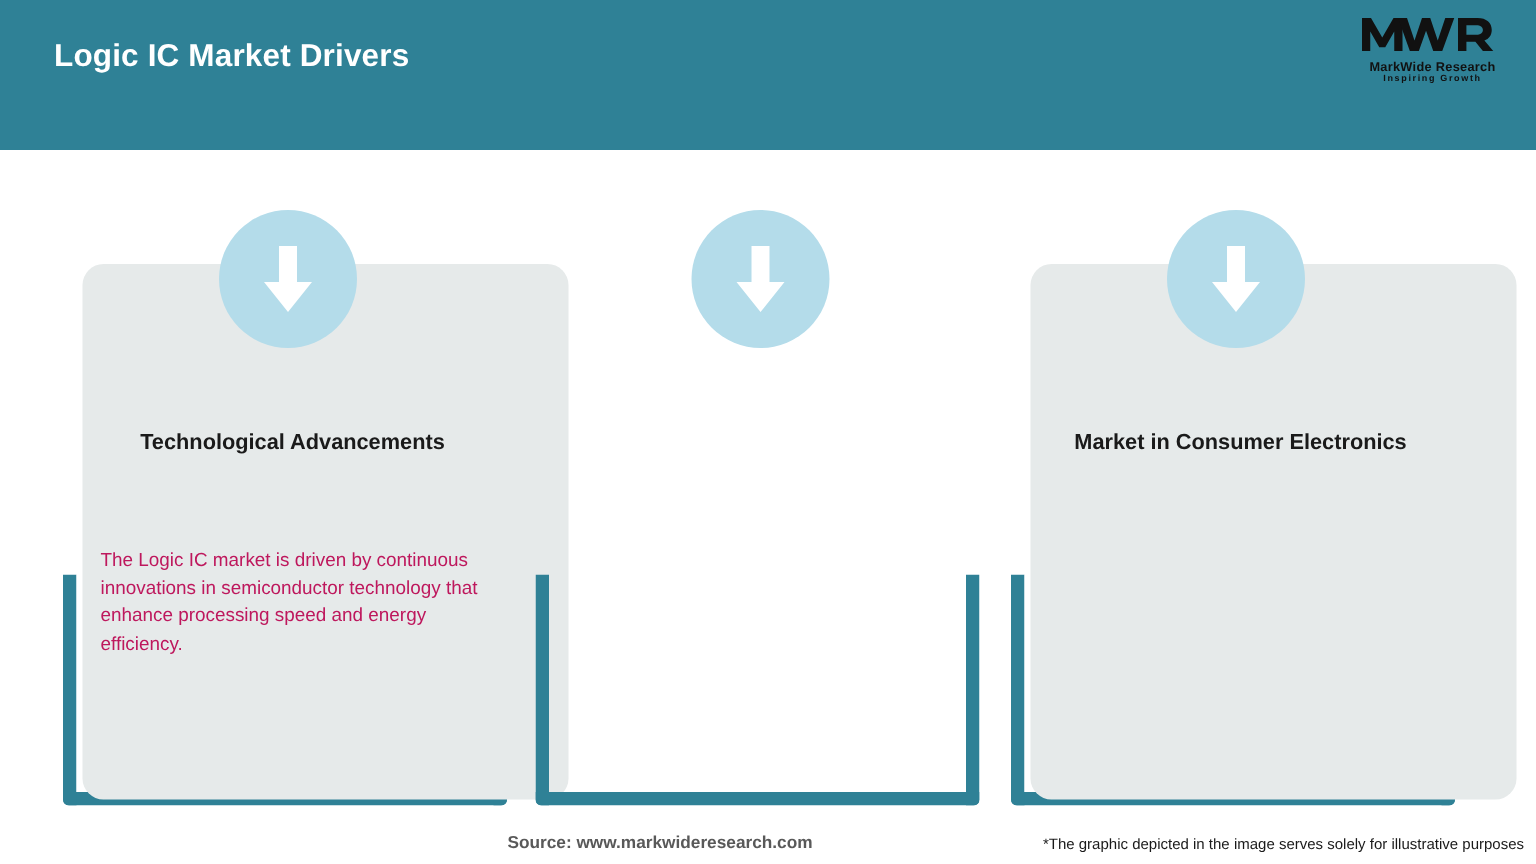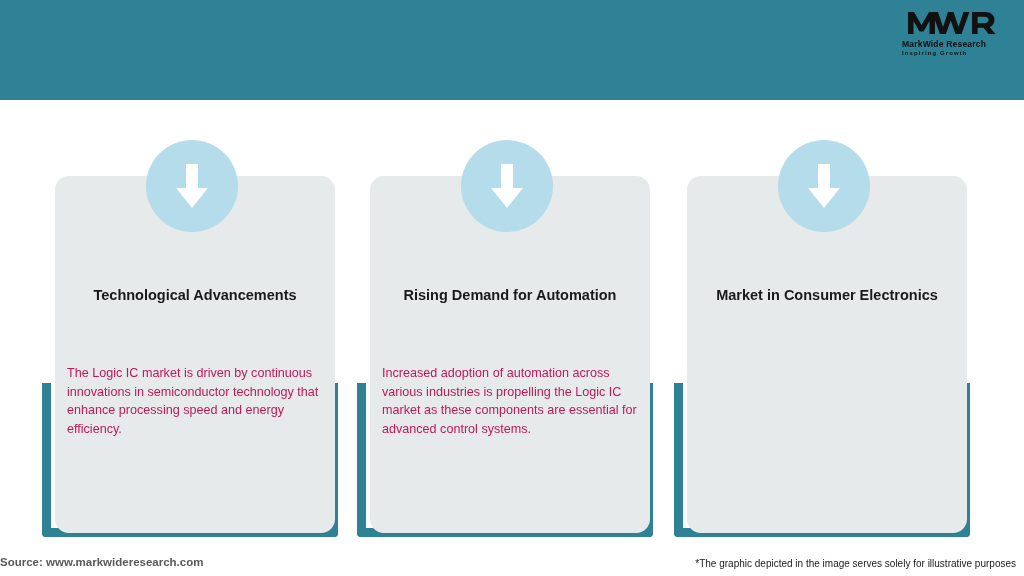--- a/index.html
+++ b/index.html
@@ -33,20 +33,21 @@
     color: #ffffff;
     letter-spacing: 0.1px;
     white-space: nowrap;
   }
   .logo {
     position: absolute;
     right: 16px;
     top: 8px;
     width: 106px;
     height: 52px;
+    text-align: center;
   }
   .logo-mark {
     display: block;
     width: 100%;
     height: 30px;
   }
   .logo-name {
     display: block;
     font-size: 8.5px;
     font-weight: bold;
@@ -98,20 +99,21 @@
   }
 
   .card {
     position: absolute;
     left: 15px;
     top: 36px;
     width: 280px;
     height: 357px;
     background: #e6eaea;
     border-radius: 14px;
+    padding-left: 44px;
   }
 
   .icon-circle {
     position: absolute;
     left: 106px;
     top: 0px;
     width: 92px;
     height: 92px;
     border-radius: 50%;
     background: #b4dcea;
@@ -144,37 +146,39 @@
     line-height: 18.5px;
     text-align: left;
   }
 
   
   .footer-source {
     position: absolute;
     left: 0;
     top: 556px;
     width: 880px;
+    text-align: center;
     font-size: 11.5px;
     font-weight: bold;
     color: #595959;
   }
   .footer-note {
     position: absolute;
     right: 8px;
     top: 558px;
     font-size: 10px;
     color: #1a1a1a;
     white-space: nowrap;
   }
 </style>
 </head>
 <body>
 
 <div class="header">
+  <div class="header-title">Logic IC Market Drivers</div>
 
   <div class="logo">
     <svg class="logo-mark" viewBox="0 0 106 30">
       <g fill="#111111">
 
         <path d="M6 26 L6 4 L12 4 L19.5 17 L27 4 L33 4 L33 26 L27.5 26 L27.5 13 L21.5 23.5 L17.5 23.5 L11.5 13 L11.5 26 Z"></path>
 
         <path d="M30 4 L36 4 L41 19 L46 4 L51.5 4 L56.5 19 L61.5 4 L67.5 4 L59.5 26 L53.5 26 L48.7 12.5 L43.9 26 L37.9 26 Z"></path>
 
         <path d="M70 26 L70 4 L83 4 C89 4 92.5 7.2 92.5 12 C92.5 15.4 90.7 17.9 87.6 19 L93.5 26 L86.6 26 L81.6 19.8 L75.6 19.8 L75.6 26 Z M75.6 15.2 L82.2 15.2 C84.9 15.2 86.6 14 86.6 12 C86.6 10 84.9 8.8 82.2 8.8 L75.6 8.8 Z"></path>
@@ -195,24 +199,20 @@
     </div>
     <div class="icon-circle">
       <svg width="40" height="48" viewBox="0 0 40 48">
         <path d="M14 2 L26 2 L26 26 L36 26 L20 46 L4 26 L14 26 Z" fill="#ffffff"></path>
       </svg>
     </div>
   </div>
 
   <div class="card-wrap c1">
     <div class="frame"></div>
-    <div class="card">
-      <div class="card-title">Rising Demand for Automation</div>
-      <div class="card-body">Increased adoption of automation across various industries is propelling the Logic IC market as these components are essential for advanced control systems.</div>
-    </div>
     <div class="icon-circle">
       <svg width="40" height="48" viewBox="0 0 40 48">
         <path d="M14 2 L26 2 L26 26 L36 26 L20 46 L4 26 L14 26 Z" fill="#ffffff"></path>
       </svg>
     </div>
   </div>
 
   <div class="card-wrap c2">
     <div class="frame"></div>
     <div class="card">

